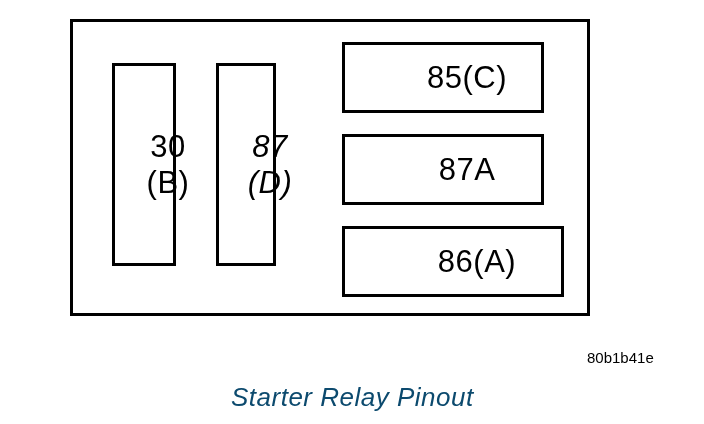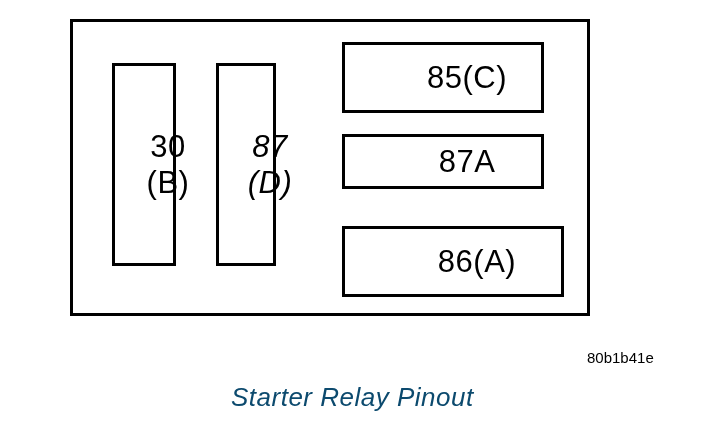--- a/index.html
+++ b/index.html
@@ -35,21 +35,21 @@
     justify-content: center;
     font-size: 31px;
     line-height: 36px;
     text-align: center;
     white-space: pre-line;
     letter-spacing: 0.5px;
   }
   .pin-vertical-1 { left: 112px; top: 63px;  width: 64px;  height: 203px; }
   .pin-vertical-2 { left: 216px; top: 63px;  width: 60px;  height: 203px; font-style: italic; }
   .pin-wide-1    { left: 342px; top: 42px;  width: 202px; height: 71px; }
-  .pin-wide-2    { left: 342px; top: 134px; width: 202px; height: 55px; }
+  .pin-wide-2    { left: 342px; top: 134px; width: 202px; height: 71px; }
   .pin-wide-3    { left: 342px; top: 226px; width: 222px; height: 71px; }
   .figure-code {
     position: absolute;
     left: 587px;
     top: 337px;
     font-size: 15px;
     letter-spacing: 0px;
     color: #000000;
     margin-top: 12px;
   }

